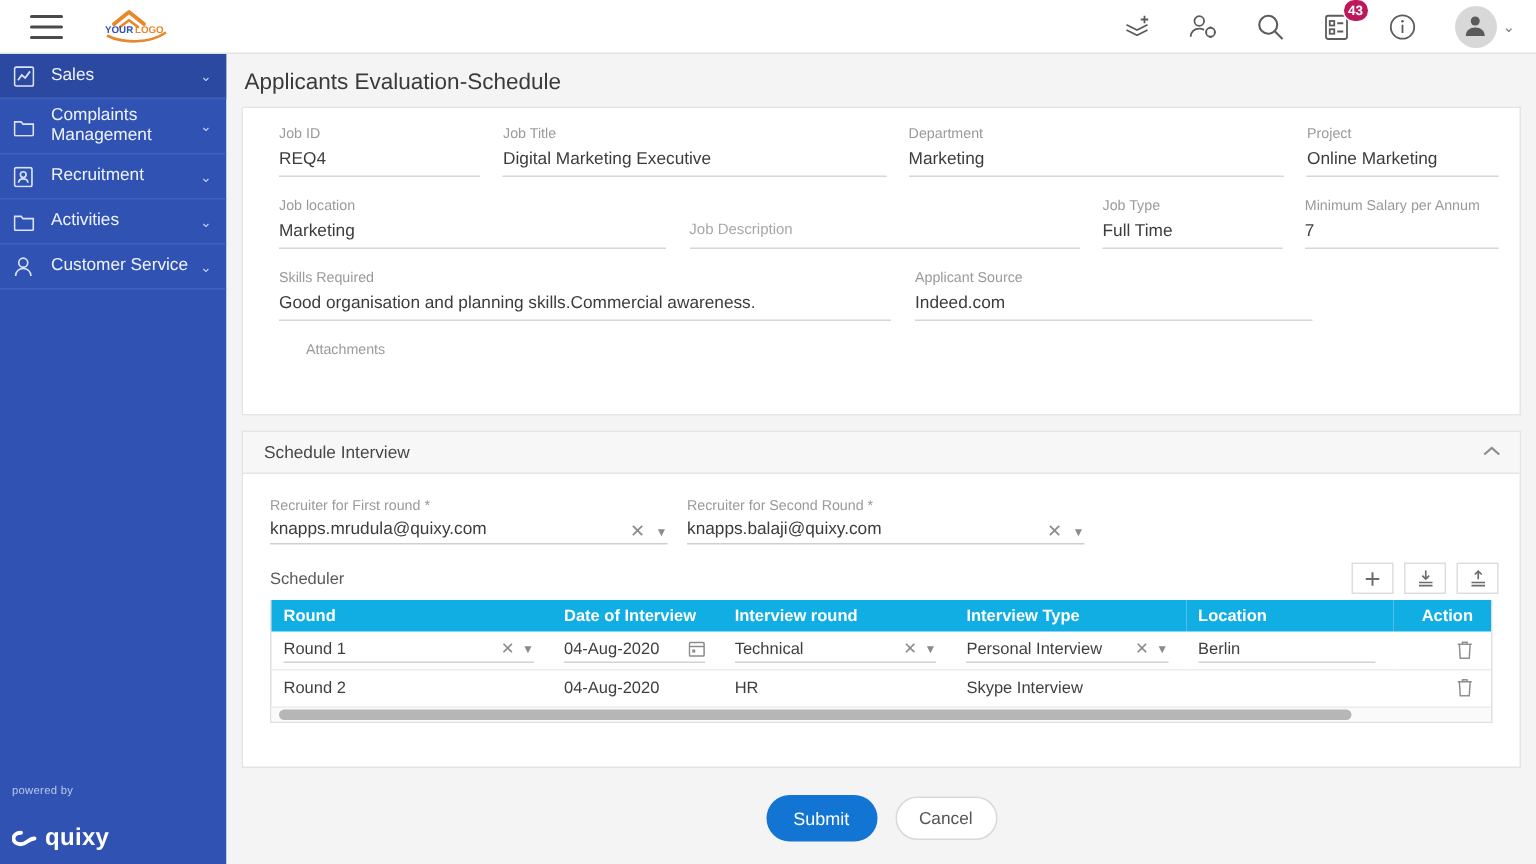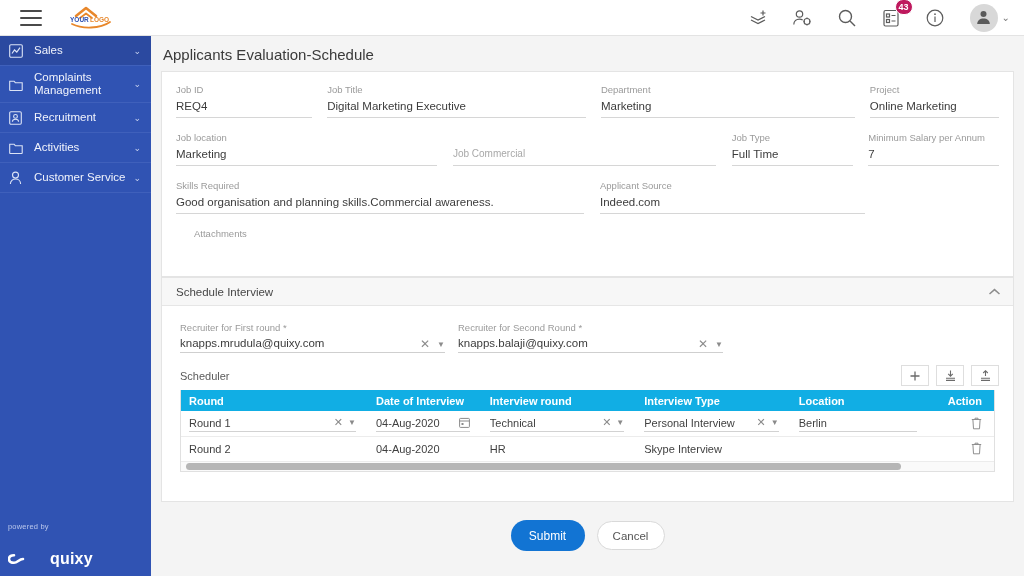--- a/index.html
+++ b/index.html
@@ -51,32 +51,32 @@
   }
   .side-item.active { background: #2b49a0; }
   .side-ico { width: 20px; flex: 0 0 20px; display: flex; align-items: center;
     justify-content: flex-start; color: #dbe3f6; }
   .side-label { flex: 1; padding-left: 5px; line-height: 13px; color: #f0f3fc; }
   .side-chev { font-size: 9px; color: #c8d3ef; margin-left: 4px; }
   .powered {
     position: absolute; bottom: 8px; left: 8px; color: #c3cff0;
   }
   .powered-top { font-size: 7.5px; letter-spacing: .2px; margin-bottom: 19px; color: #bac7ec; }
-  .powered-row { display: flex; align-items: center; gap: 20px; }
+  .powered-row { display: flex; align-items: center; gap: 0; }
   .powered-name { font-size: 16px; font-weight: bold; color: #ffffff; letter-spacing: .2px; }
 
   
   .main { position: absolute; top: 36px; left: 151px; width: 873px; height: 540px;
     background: #f4f4f4; overflow: hidden; }
   .page-title { font-size: 15px; color: #3a3a3a; padding: 10px 0 8px 12px; }
 
   .card {
     background: #ffffff; border: 1px solid #e4e4e4; margin: 0 10px 0 10px;
   }
-  .card.upper { height: 206px; padding: 6px 14px 0 14px; position: relative; }
+  .card.upper { height: 206px; padding: 6px 14px 0 24px; position: relative; }
 
   .field { position: relative; }
   .f-label { font-size: 9.5px; color: #9a9a9a; line-height: 12px; }
   .f-value { font-size: 11.5px; color: #3c3c3c; line-height: 16px; padding-top: 2px;
     white-space: nowrap; overflow: hidden; }
   .f-underline { border-bottom: 1px solid #d6d6d6; margin-top: 3px; }
   .f-placeholder { font-size: 10px; color: #a8a8a8; line-height: 16px; padding-top: 2px; }
 
   .row1 { display: flex; gap: 0; padding-top: 6px; }
   .row2 { display: flex; padding-top: 14px; }
@@ -84,21 +84,21 @@
 
   
   .attach { padding-top: 14px; width: 272px; }
   .attach-box { display: flex; align-items: stretch; border-bottom: 1px solid #d6d6d6;
     margin-top: 2px; }
   .browse-btn { border: 1px solid #dcdcdc; border-bottom: none; background: #fff;
     font-size: 11px; color: #4a4a4a; padding: 5px 8px 5px 8px; cursor: pointer; }
   .drop-text { font-size: 11px; color: #6e6e6e; padding: 6px 0 5px 12px; }
 
   
-  .card.lower { height: 225px; position: relative; }
+  .card.lower { margin-top: 10px; height: 225px; position: relative; }
   .sec-head {
     height: 28px; background: #f7f7f7; border-bottom: 1px solid #e6e6e6;
     display: flex; align-items: center; padding: 0 12px 0 14px; font-size: 11.5px;
     color: #474747;
   }
   .sec-head-spacer { flex: 1; }
   .collapse-btn { color: #8d8d8d; font-size: 11px; cursor: pointer; }
 
   .recruiters { display: flex; padding: 16px 0 0 18px; }
   .rec-field { width: 265px; margin-right: 13px; position: relative; }
@@ -326,21 +326,21 @@
 
       <div class="row2">
         <div class="field" style="width:270px;">
           <div class="f-label">Job location</div>
           <div class="f-value">Marketing</div>
           <div class="f-underline"></div>
         </div>
         <div style="width:16px;"></div>
         <div class="field" style="width:272px;">
           <div class="f-label" style="visibility:hidden;">.</div>
-          <div class="f-placeholder">Job Commercial</div>
+          <div class="f-placeholder">Job Description</div>
           <div class="f-underline"></div>
         </div>
         <div style="width:16px;"></div>
         <div class="field" style="width:125px;">
           <div class="f-label">Job Type</div>
           <div class="f-value">Full Time</div>
           <div class="f-underline"></div>
         </div>
         <div style="width:16px;"></div>
         <div class="field" style="width:135px;">

